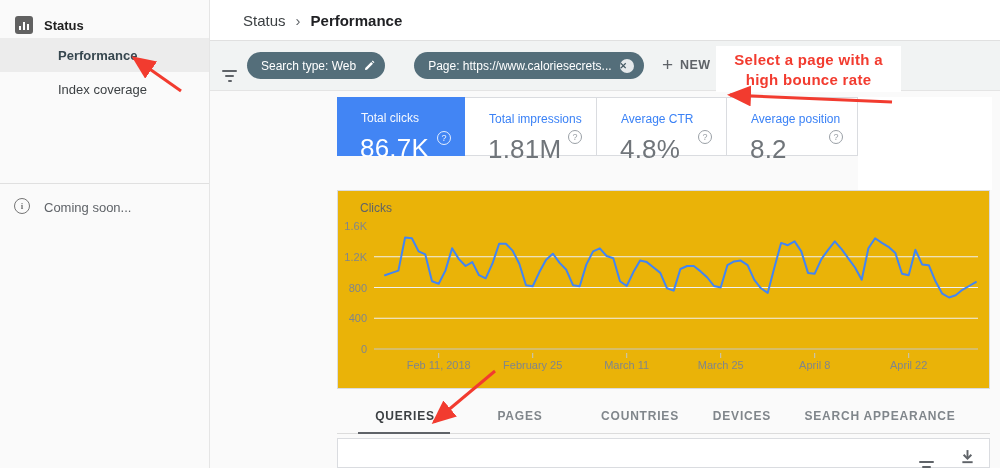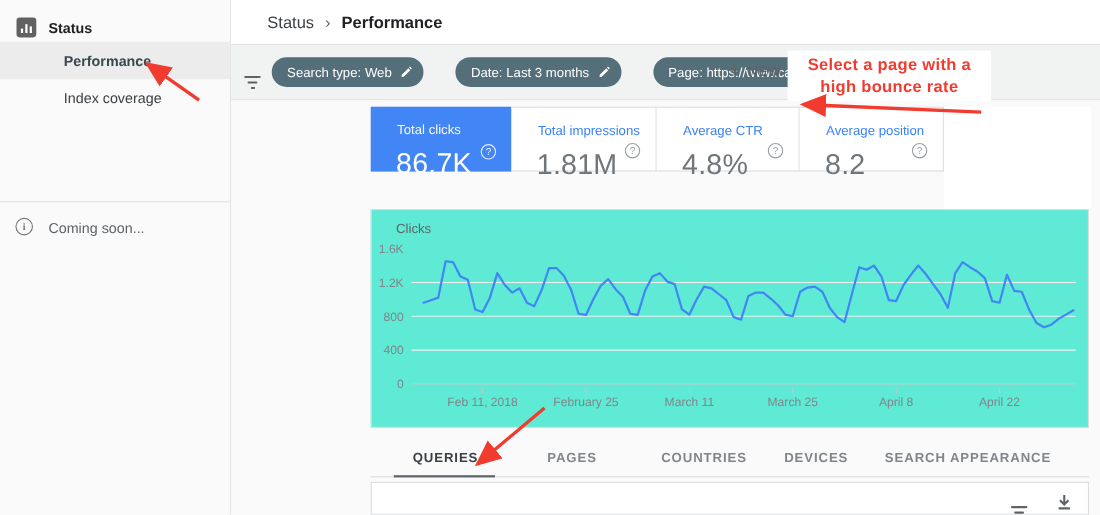--- a/index.html
+++ b/index.html
@@ -56,21 +56,21 @@
   .mc0{width:128px;} .mc1{width:132px;} .mc2{width:130px;} .mc3{width:131px;}
   .metric-card.selected { background:#4285f4; }
   .metric-label { position:absolute; left:24px; top:14px; font-size:12px; color:#3b82f6; }
   .metric-value { position:absolute; left:23px; top:36px; font-size:26px; color:#70757a; letter-spacing:.2px; }
   .metric-card.selected .metric-label { color:rgba(255,255,255,.95); }
   .metric-card.selected .metric-value { color:#fff; }
   .help-circle { position:absolute; right:14px; bottom:11px; width:14px; height:14px; border:1px solid #9aa0a6; border-radius:50%; color:#9aa0a6; font-size:9px; line-height:12px; text-align:center; }
   .metric-card.selected .help-circle { border-color:rgba(255,255,255,.85); color:rgba(255,255,255,.9); }
 
   
-  #chart-card { position:absolute; left:337px; top:190px; width:653px; height:199px; background:#5eead4; border:1px solid #dadce0; }
+  #chart-card { position:absolute; left:337px; top:190px; width:653px; height:199px; background:#eab308; border:1px solid #dadce0; }
   #chart-title { position:absolute; left:22px; top:10px; font-size:12px; color:#5f6368; }
   #clicks-chart { position:absolute; left:0; top:26px; }
 
   
   #tabs { position:absolute; left:337px; top:397px; width:653px; height:37px; border-bottom:1px solid #dcdcdc; }
   .tab { position:absolute; top:0; height:37px; transform:translateX(-50%); display:flex; align-items:center; font-size:12px; letter-spacing:.8px; color:#80868b; font-weight:bold; cursor:pointer; white-space:nowrap; }
   .tab.active { color:#3c4043; }
   #tab-underline { position:absolute; left:21px; bottom:-1px; width:92px; height:2px; background:#5f6368; }
 
   
@@ -121,28 +121,20 @@
   <span id="filter-toggle">
     <span class="filter-lines">
         <i class="fl1"></i>
         <i class="fl2"></i>
         <i class="fl3"></i>
       </span>
   </span>
   <div id="chips">
     <div class="chip">
       <span>Search type: Web</span>
-      <span class="chip-ico">
-        <svg width="11" height="11" viewBox="0 0 12 12">
-            <path d="M1.4 8.7 L7.9 2.2 l1.9 1.9 L3.3 10.6 L1.1 10.9 z M8.6 1.5 l.9-.9 1.9 1.9 -.9.9 z" fill="#fff"></path>
-          </svg>
-      </span>
-    </div>
-    <div class="chip">
-      <span>Date: Last 3 months</span>
       <span class="chip-ico">
         <svg width="11" height="11" viewBox="0 0 12 12">
             <path d="M1.4 8.7 L7.9 2.2 l1.9 1.9 L3.3 10.6 L1.1 10.9 z M8.6 1.5 l.9-.9 1.9 1.9 -.9.9 z" fill="#fff"></path>
           </svg>
       </span>
     </div>
     <div class="chip">
       <span>Page: https://www.caloriesecrets...</span>
       <span class="chip-ico close-circle">✕</span>
     </div>

